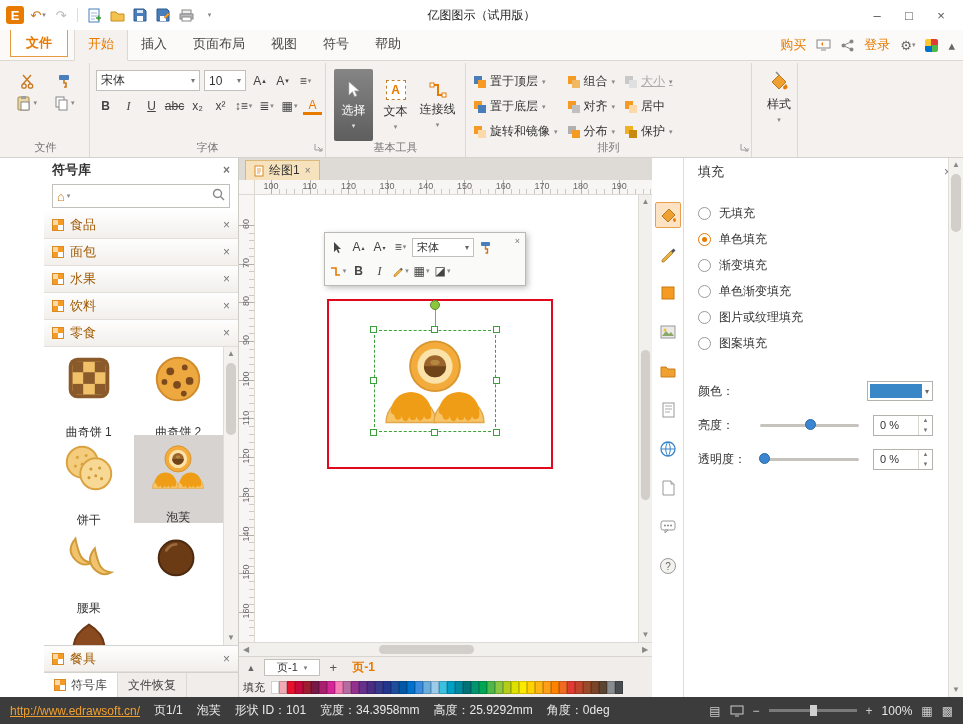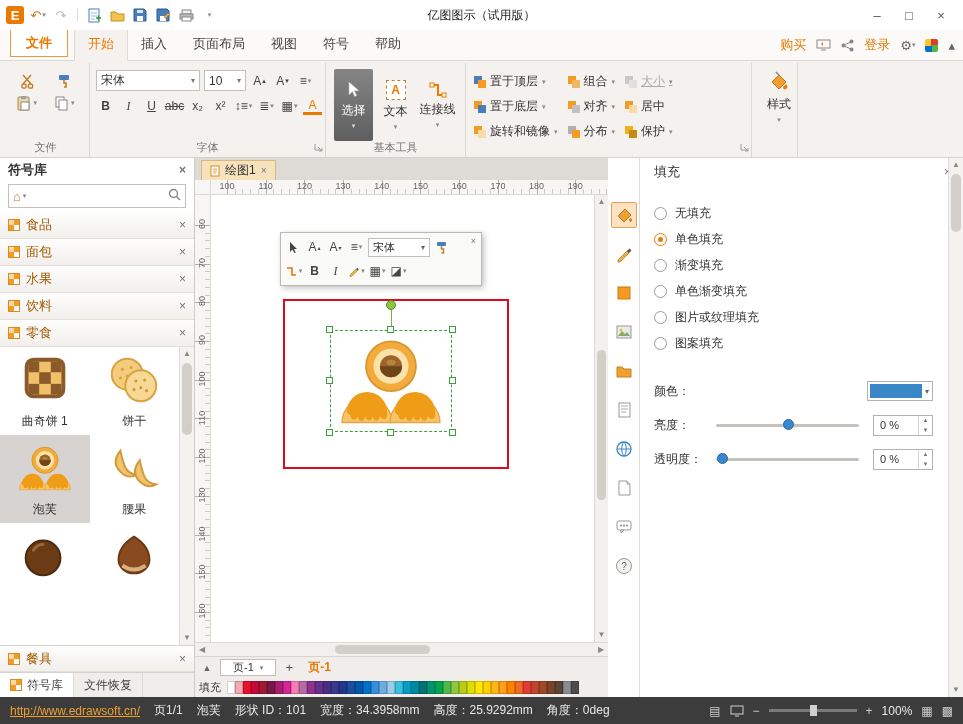--- a/index.html
+++ b/index.html
@@ -56,41 +56,41 @@
   .arr-btn{display:flex;align-items:center;gap:4px;font-size:12px;color:#333;padding:0 2px;}
   .arr-btn.disabled{color:#aaa;text-decoration:underline;}
   .arr-btn .mini-arr{font-style:normal;font-size:7px;color:#888;}
   .mini-ico{width:12px;height:12px;display:inline-block;position:relative;flex:0 0 auto;}
   .mini-ico::before{content:"";position:absolute;left:0;top:0;width:8px;height:8px;background:var(--c1,#f59a23);}
   .mini-ico::after{content:"";position:absolute;right:0;bottom:0;width:8px;height:8px;background:var(--c2,#4a7ebb);}
   .one-tool{width:42px;display:flex;flex-direction:column;align-items:center;justify-content:center;gap:3px;font-size:12px;padding-top:4px;}
   .one-tool .mini-arr{font-style:normal;font-size:7px;color:#888;}
 
   
-  .content{flex:1;display:flex;min-height:0;}
+  .content{flex:1;display:flex;min-height:0;padding-left:44px;}
 
   
   .left-panel{width:195px;border-right:1px solid #cfcbc6;display:flex;flex-direction:column;background:#fff;flex:0 0 auto;}
   .lp-header{height:24px;display:flex;align-items:center;padding:0 8px;font-size:13px;font-weight:bold;color:#333;flex:0 0 auto;}
   .x-btn{margin-left:auto;color:#777;font-size:12px;}
   .search-row{height:30px;padding:2px 8px 4px;flex:0 0 auto;}
   .search-box{height:24px;border:1px solid #c3bfba;display:flex;align-items:center;background:#fff;padding:0 4px;gap:4px;}
   .home-ico{color:#c87820;font-size:13px;display:flex;align-items:center;gap:2px;}
   .home-ico .mini-arr{font-style:normal;font-size:7px;color:#888;}
   .search-input{flex:1;border:none;outline:none;min-width:0;font-size:12px;}
   .cat-row{height:27px;display:flex;align-items:center;padding:0 8px;background:linear-gradient(#fefefe,#f2efec);border-bottom:1px solid #e2ded8;flex:0 0 auto;}
   .cat-ico{width:12px;height:12px;margin-right:6px;border:1px solid #d98a20;background:conic-gradient(#f59a23 0 25%,#fff 0 50%,#f59a23 0 75%,#fcd9a8 0);}
   .cat-label{color:#a05a00;font-size:13px;}
   .sym-area{flex:1;display:flex;min-height:0;overflow:hidden;}
   .sym-grid{flex:1;display:grid;grid-template-columns:1fr 1fr;align-content:start;overflow:hidden;}
   .sym-cell{height:88px;display:flex;flex-direction:column;align-items:center;padding-top:5px;}
   .sym-cell.selected{background:#d6d3d0;}
   .sym-img{width:58px;height:56px;}
   .sym-img svg{width:100%;height:100%;}
-  .sym-label{font-size:12px;color:#333;margin-top:5px;white-space:nowrap;}
+  .sym-label{font-size:12px;color:#333;margin-top:16px;white-space:nowrap;}
   .lp-scroll{width:15px;background:#f4f2ef;border-left:1px solid #e0dcd8;position:relative;flex:0 0 auto;}
   .scroll-arr{position:absolute;left:0;right:0;text-align:center;font-size:8px;color:#888;height:14px;line-height:14px;}
   .lp-thumb{position:absolute;left:2px;right:2px;top:16px;height:72px;background:#d2cec9;border-radius:5px;}
   .lp-tabs{height:25px;display:flex;border-top:1px solid #d5d1cc;background:#f0edea;flex:0 0 auto;}
   .lp-tab{display:flex;align-items:center;gap:5px;padding:0 10px;font-size:12px;border-right:1px solid #ddd8d2;color:#444;}
   .lp-tab.active{background:#fff;}
 
   
   .canvas-area{width:413px;display:flex;flex-direction:column;background:#eceae7;flex:0 0 auto;min-width:0;}
   .doc-tabs{height:22px;background:#dedbd7;display:flex;align-items:flex-end;padding-left:6px;flex:0 0 auto;}
@@ -408,20 +408,21 @@
         <span class="arr-btn">
             <span class="mini-ico" style="--c1:#f0b020;--c2:#c88a10"></span>
             <span>保护</span>
             <i class="mini-arr">▾</i>
           </span>
       </div>
       <span class="launcher"><svg width="9" height="9">
             <path d="M1 1v6h6" fill="none" stroke="#888"></path>
             <path d="M4 4l4 4M8 5v3h-3" fill="none" stroke="#888"></path>
           </svg></span>
+      <div class="rgroup-label">排列</div>
     </div>
 
     <div class="rgroup" style="width:46px">
       <div class="one-tool">
         <svg width="22" height="22">
             <path d="M4 11L11 4l7 7-7 7z" fill="#f0a030" stroke="#b87820"></path>
             <path d="M18 13q3 3.5 0 5t-3-2z" fill="#e87a00"></path>
             <path d="M11 4L8 1" stroke="#888" stroke-width="1.5"></path>
           </svg>
         <span>样式</span>
@@ -481,20 +482,34 @@
                   <rect x="13" y="9" width="34" height="34" rx="5" fill="#f0c169"></rect>
                   <g fill="#8a5a2a">
                     <rect x="13" y="9" width="11" height="11"></rect>
                     <rect x="36" y="9" width="11" height="11"></rect>
                     <rect x="24" y="20" width="12" height="12"></rect>
                     <rect x="13" y="32" width="11" height="11"></rect>
                     <rect x="36" y="32" width="11" height="11"></rect>
                   </g>
                 </svg></div>
               <div class="sym-label">曲奇饼 1</div>
+            </div>
+            <div class="sym-cell">
+              <div class="sym-img"><svg viewBox="0 0 60 56">
+                  <circle cx="30" cy="27" r="22" fill="#eda83f" stroke="#cf8a2a" stroke-width="2"></circle>
+                  <g fill="#7c4a1c">
+                    <circle cx="22" cy="19" r="4"></circle>
+                    <circle cx="37" cy="15" r="3"></circle>
+                    <circle cx="42" cy="29" r="4"></circle>
+                    <circle cx="29" cy="33" r="4"></circle>
+                    <circle cx="16" cy="30" r="3"></circle>
+                    <circle cx="36" cy="42" r="3"></circle>
+                  </g>
+                </svg></div>
+              <div class="sym-label">曲奇饼 2</div>
             </div>
             <div class="sym-cell">
               <div class="sym-img"><svg viewBox="0 0 60 56">
                   <circle cx="23" cy="22" r="16" fill="#f3cd7d" stroke="#d9a23f" stroke-width="2"></circle>
                   <g fill="#d9a23f">
                     <circle cx="18" cy="17" r="1.6"></circle>
                     <circle cx="27" cy="15" r="1.6"></circle>
                     <circle cx="23" cy="24" r="1.6"></circle>
                     <circle cx="16" cy="26" r="1.6"></circle>
                     <circle cx="29" cy="27" r="1.6"></circle>

